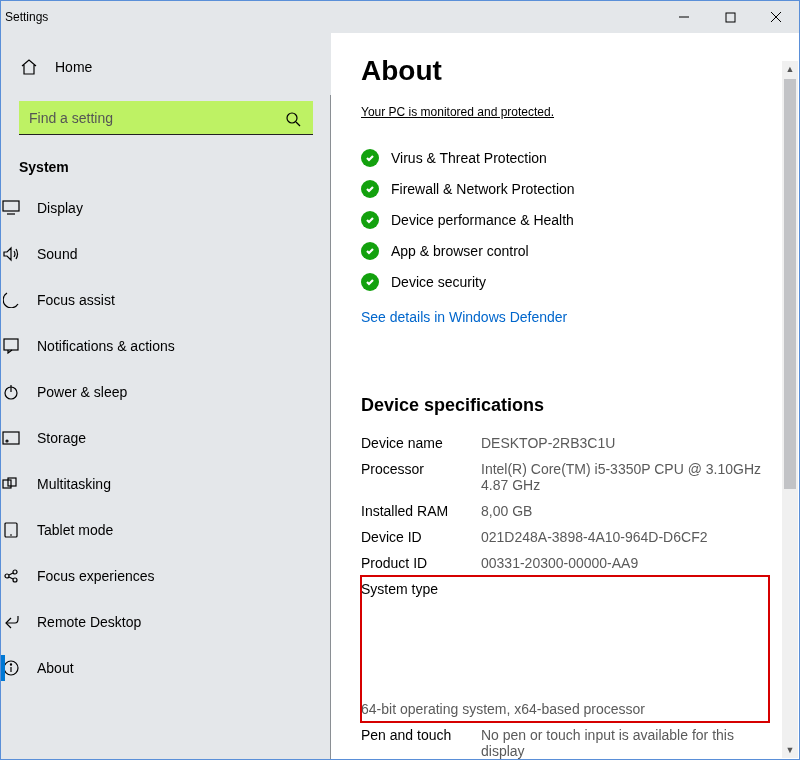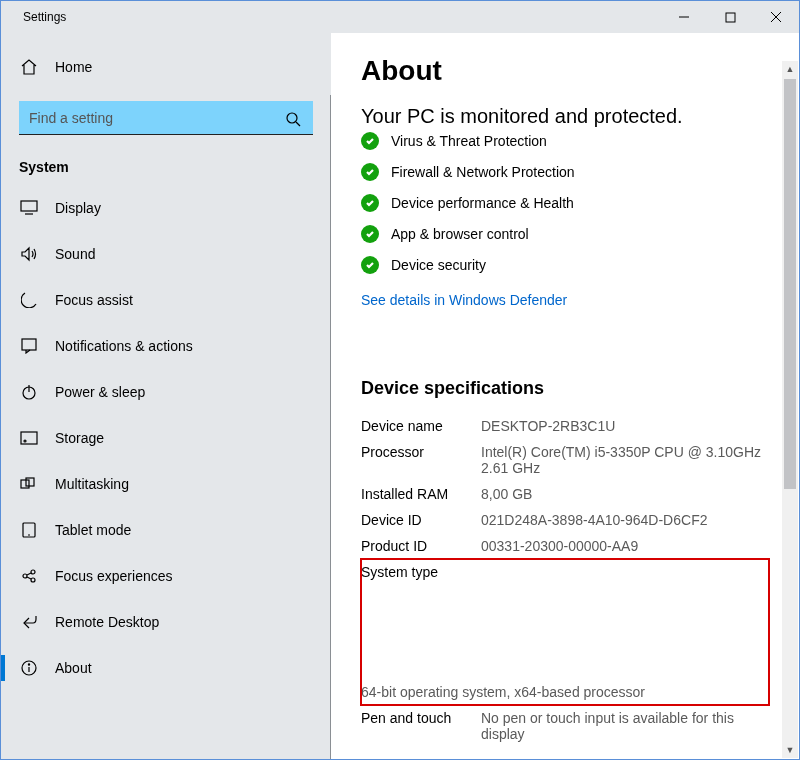--- a/index.html
+++ b/index.html
@@ -1,48 +1,48 @@
 <!DOCTYPE html>
 <html><head>
 <meta charset="utf-8">
 <style>
   * { box-sizing: border-box; margin: 0; padding: 0; font-family: "Segoe UI", Arial, sans-serif; }
   body { width: 800px; height: 760px; overflow: hidden; background: #fff; font-size: 14px; color: #000; border: 1px solid #5a8fd8; position: relative; }
 
   
-  .titlebar { height: 32px; display: flex; align-items: center; padding-left: 22px; background: #e4e7ea; }
+  .titlebar { height: 32px; display: flex; align-items: center; padding-left: 4px; background: #e4e7ea; }
   .titlebar .title { font-size: 12px; color: #000; }
   .titlebar .wincontrols { margin-left: auto; display: flex; }
   .titlebar .wincontrols .btn { width: 46px; height: 32px; display: flex; align-items: center; justify-content: center; }
   .wincontrols svg { stroke: #000; stroke-width: 1; fill: none; }
 
   .app { display: flex; height: calc(760px - 34px); }
 
   
   .sidebar { width: 330px; background: #e4e7ea; display: flex; flex-direction: column; padding-top: 14px; position: relative; }
   .home { display: flex; align-items: center; height: 40px; padding-left: 18px; gap: 16px; }
   .home .lbl { font-size: 14px; }
   .searchwrap { margin: 14px 18px 10px 18px; position: relative; }
-  .searchwrap input { width: 100%; height: 34px; padding: 0 36px 0 10px; font-size: 14px; background: #7dd3fc; border: none; border-bottom: 1px solid #222; color: #555; }
+  .searchwrap input { width: 100%; height: 34px; padding: 0 36px 0 10px; font-size: 14px; background: #bef264; border: none; border-bottom: 1px solid #222; color: #555; }
   .searchwrap input::placeholder { color: #555; }
   .searchwrap .sicon { position: absolute; right: 10px; top: 8px; }
   .cat { padding: 14px 18px 10px 18px; font-size: 14px; font-weight: 600; }
   .navlist { overflow: hidden; }
-  .navitem { display: flex; align-items: center; height: 46px; padding-left: 18px; gap: 16px; position: relative; cursor: default; }
+  .navitem { display: flex; align-items: center; height: 46px; gap: 16px; position: relative; cursor: default; }
   .navitem .lbl { font-size: 14px; }
   .navitem.active::before { content: ""; position: absolute; left: 0; top: 10px; bottom: 10px; width: 4px; background: #0078d4; }
   .icon { width: 20px; height: 20px; display: inline-flex; align-items: center; justify-content: center; flex: 0 0 20px; }
   .icon svg { stroke: #000; stroke-width: 1.2; fill: none; }
   .sidebar-border { position: absolute; right: 0; top: 62px; bottom: 0; width: 1px; background: #8a8f94; }
 
   
   .main { flex: 1; background: #fff; position: relative; overflow: hidden; }
   .maincontent { padding: 22px 30px 20px 30px; height: 100%; overflow: hidden; }
   h1 { font-size: 28px; font-weight: 600; margin-bottom: 18px; }
-  .subhead { font-size: 20px; font-weight: 400; margin-bottom: 4px; }
+  .subhead { font-size: 12px; font-weight: 400; margin-bottom: 30px; text-decoration: underline; }
   .protectlist { display: flex; flex-direction: column; gap: 13px; margin-bottom: 18px; }
   .pitem { display: flex; align-items: center; gap: 12px; }
   .checkcircle { width: 18px; height: 18px; border-radius: 50%; background: #13a10e; display: flex; align-items: center; justify-content: center; flex: 0 0 18px; }
   .checkcircle svg { stroke: #fff; stroke-width: 2.2; fill: none; }
   .pitem .lbl { font-size: 14px; text-align: center; }
   .link { color: #0066cc; font-size: 14px; margin-bottom: 40px; display: inline-block; }
   h2 { font-size: 18px; font-weight: 600; margin: 30px 0 14px 0; }
   .specs { font-size: 14px; }
   .specrow { display: flex; padding: 5px 0; align-items: flex-start; }
   .specrow .k { width: 120px; flex: 0 0 120px; color: #000000; }
@@ -258,21 +258,21 @@
       <a class="link">See details in Windows Defender</a>
 
       <h2>Device specifications</h2>
       <div class="specs">
         <div class="specrow">
             <span class="k">Device name</span>
             <span class="v">DESKTOP-2RB3C1U</span>
           </div>
         <div class="specrow">
             <span class="k">Processor</span>
-            <span class="v">Intel(R) Core(TM) i5-3350P CPU @ 3.10GHz 2.61 GHz</span>
+            <span class="v">Intel(R) Core(TM) i5-3350P CPU @ 3.10GHz 4.87 GHz</span>
           </div>
         <div class="specrow">
             <span class="k">Installed RAM</span>
             <span class="v">8,00 GB</span>
           </div>
         <div class="specrow">
             <span class="k">Device ID</span>
             <span class="v">021D248A-3898-4A10-964D-D6CF2</span>
           </div>
         <div class="specrow">

